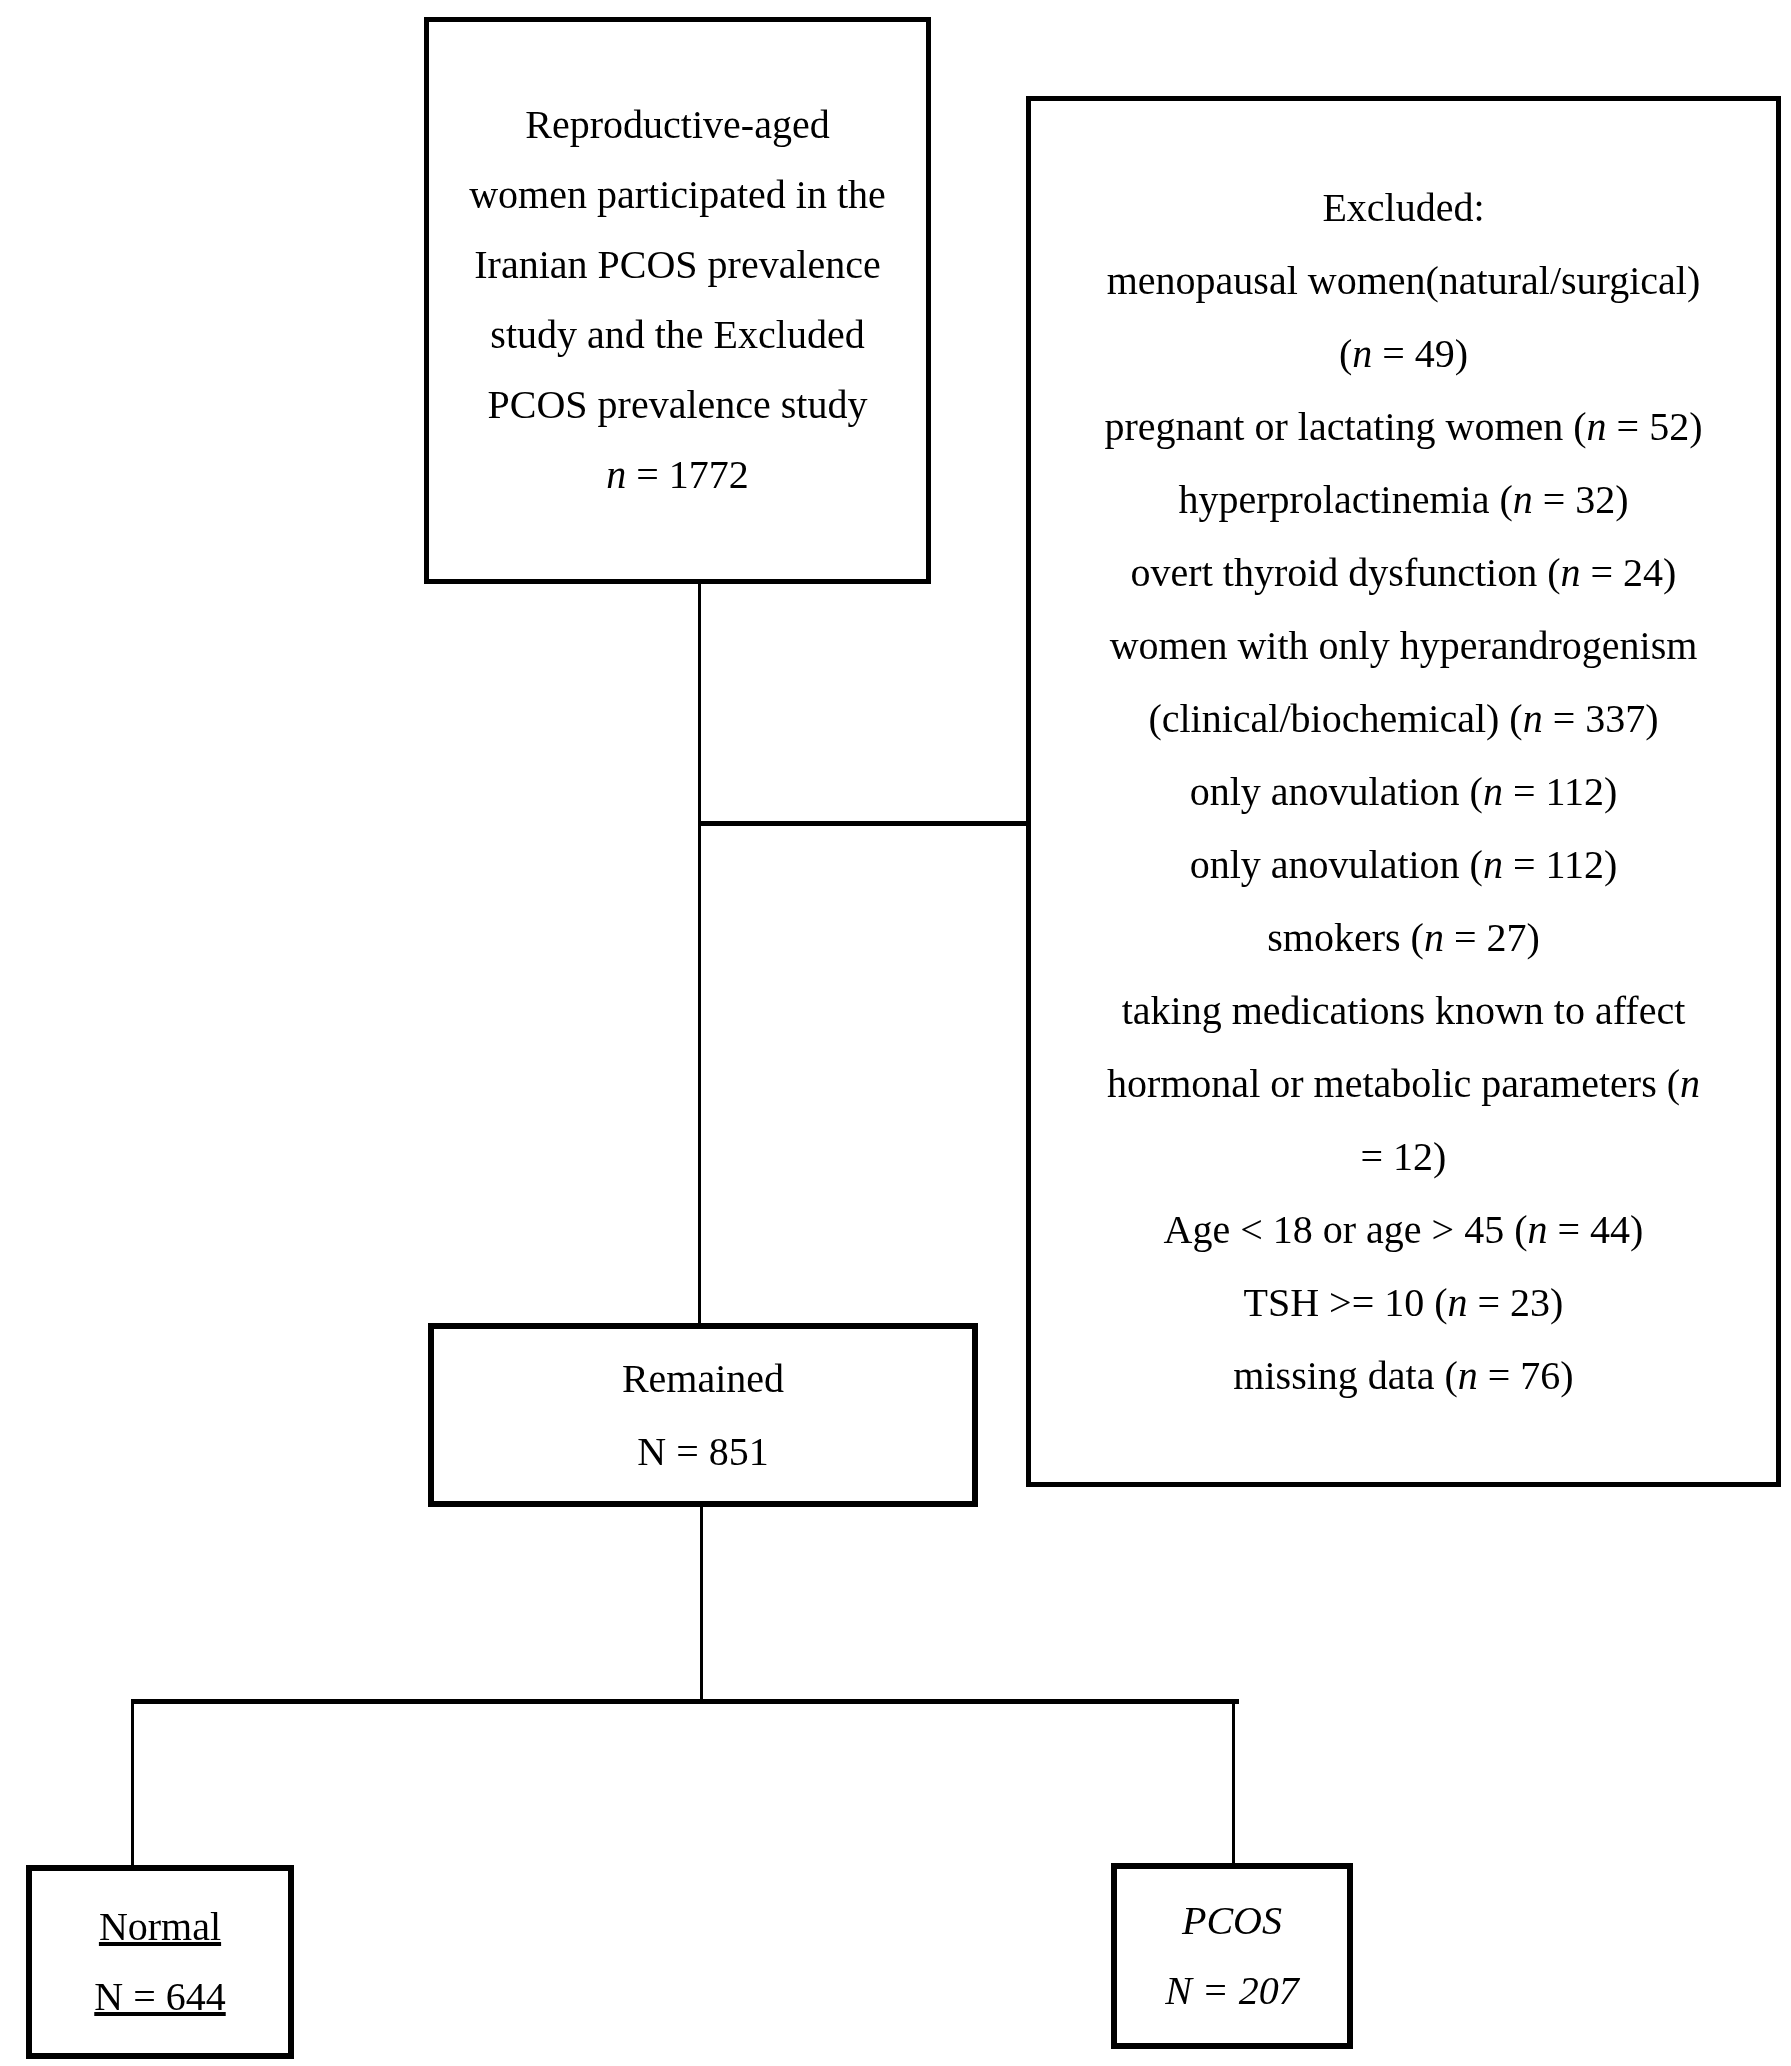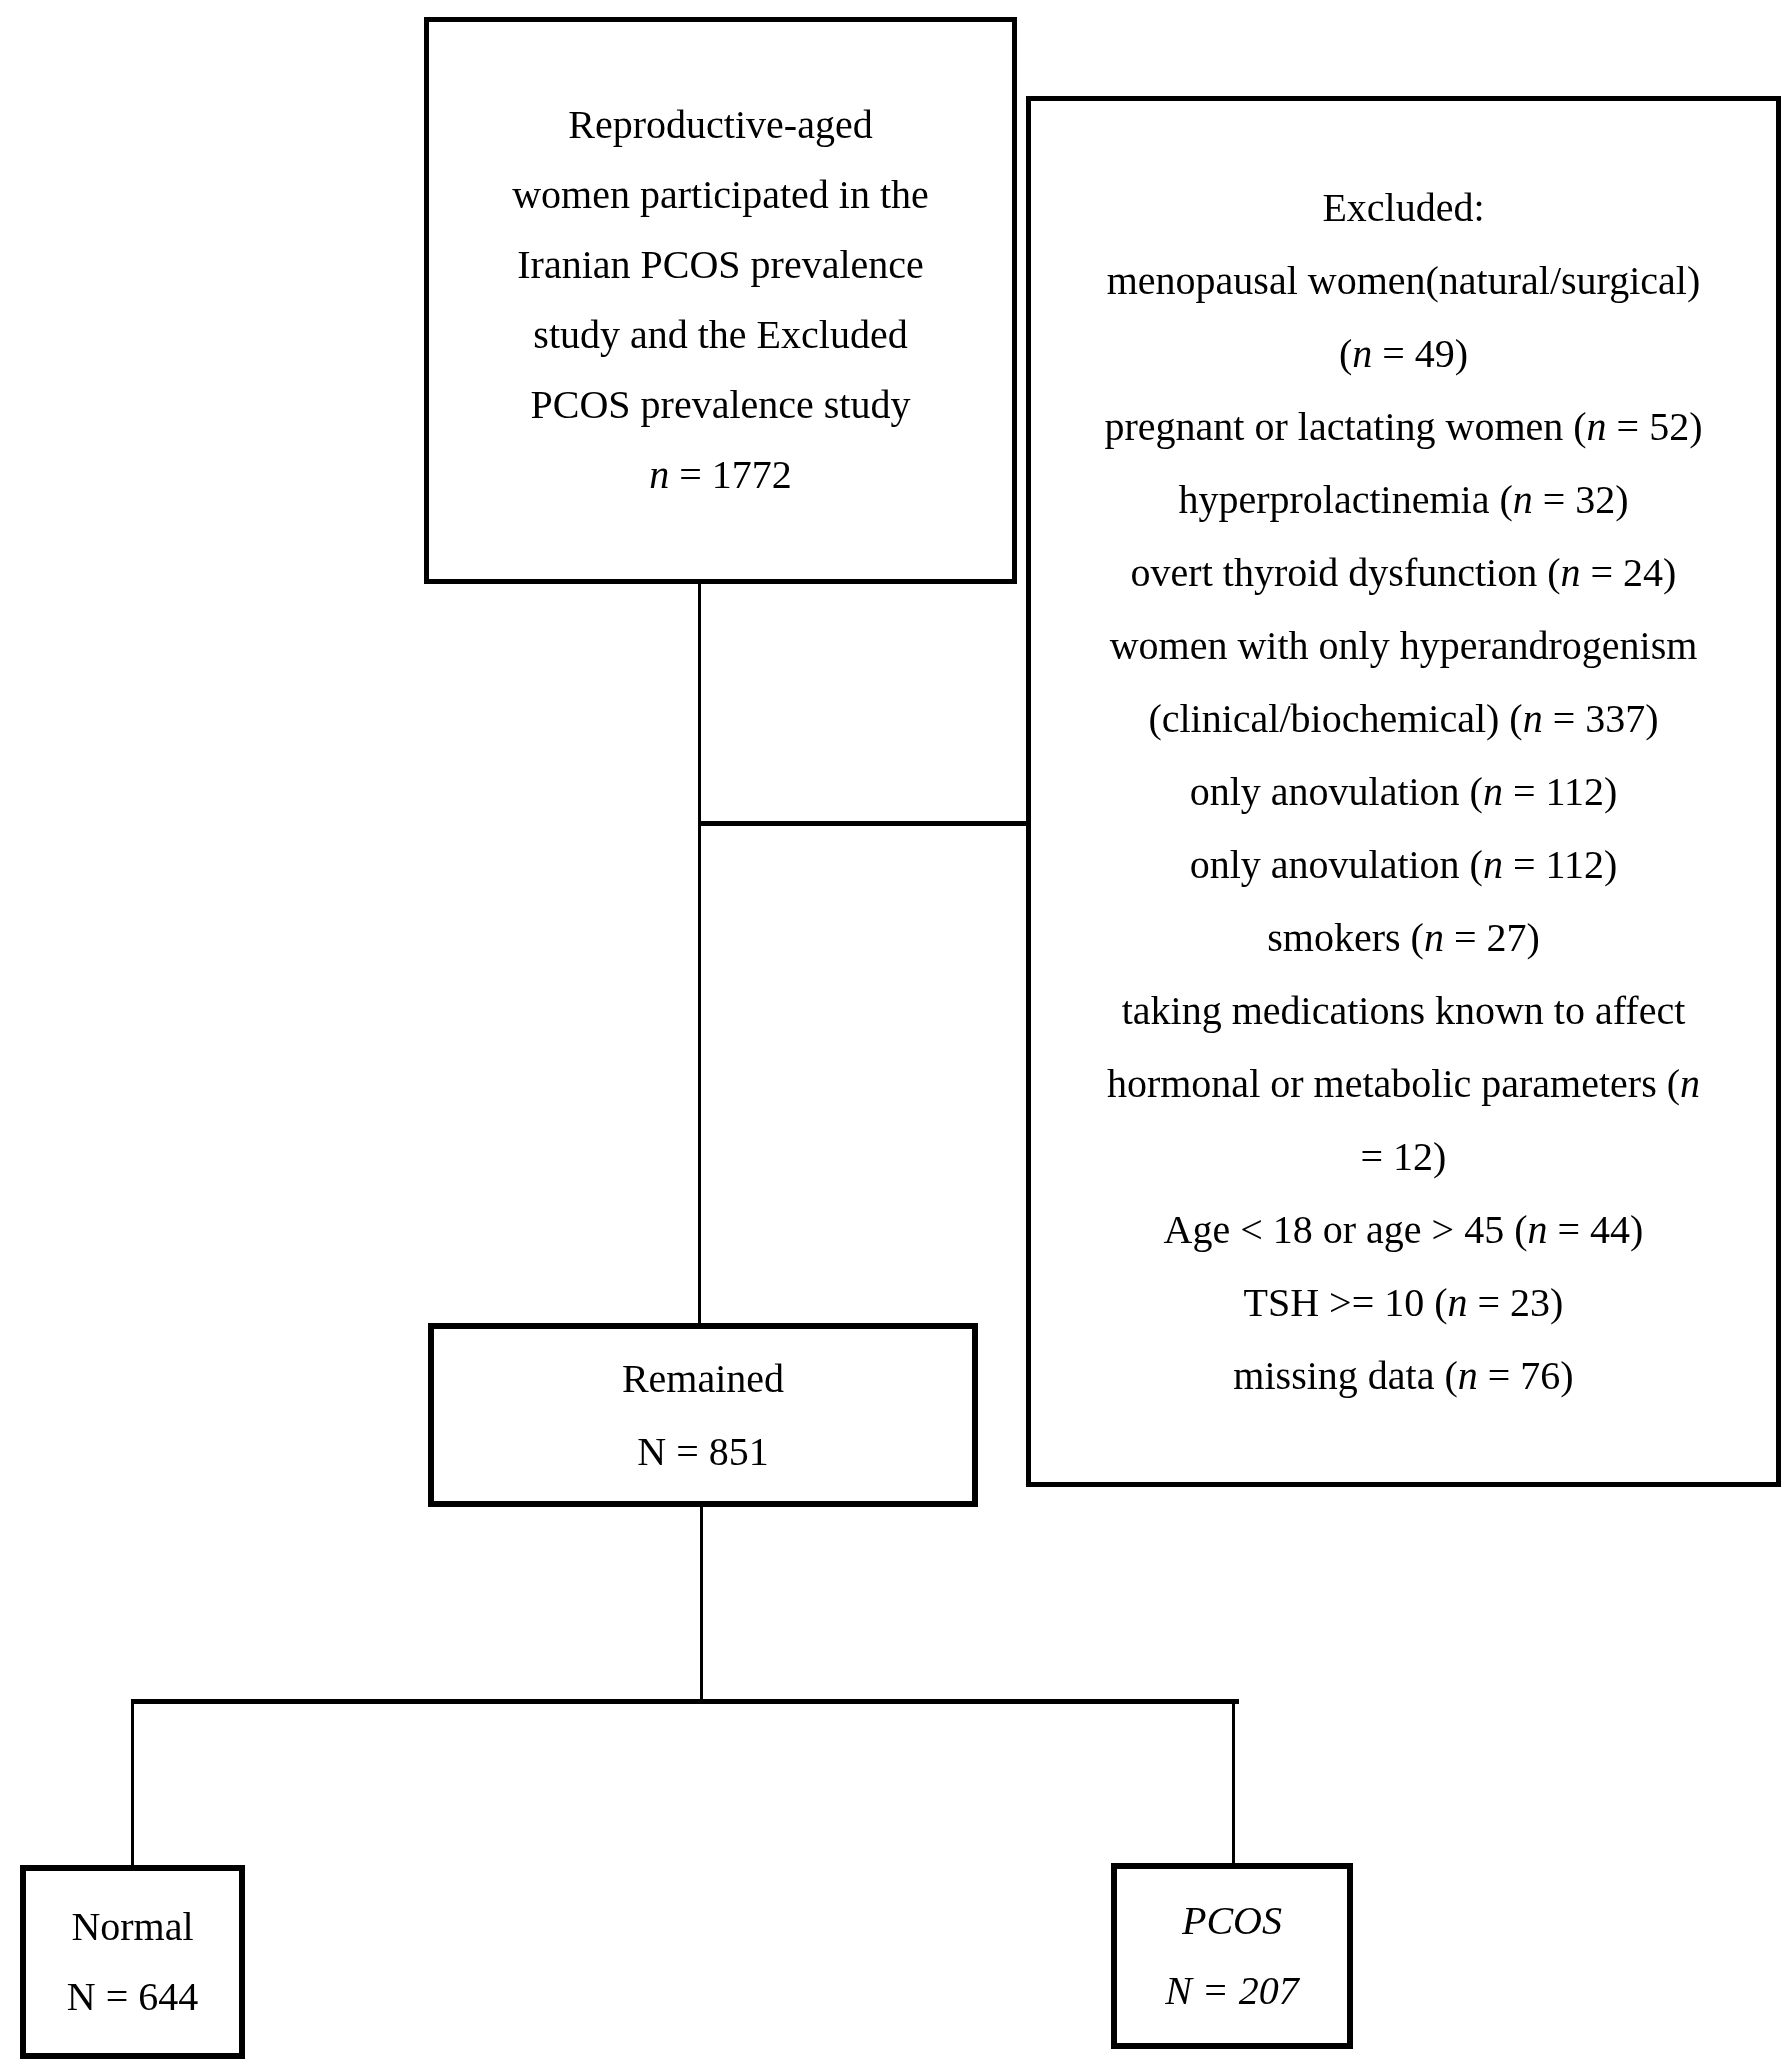--- a/index.html
+++ b/index.html
@@ -32,24 +32,24 @@
   .box .tline {
     white-space: nowrap;
   }
   .lh105 .tline { line-height: 70px; }
   .lh110 .tline { line-height: 73px; }
   .connector {
     position: absolute;
     background: #000000;
     z-index: 1;
   }
-  #source-box   { left: 424px;  top: 16.6px;   width: 593px;  height: 567px;  }
+  #source-box   { left: 424px;  top: 16.6px;   width: 507px;  height: 567px;  }
   #excluded-box { left: 1026px; top: 96px;  width: 755px; height: 1391px; }
   #remained-box { left: 428px;  top: 1323px; width: 550px;  height: 184px;  border-width: 6px; }
-  #normal-box   { left: 20px;   top: 1865px; width: 225px;  height: 194px;  border-width: 6.6px; }
+  #normal-box   { left: 26px;   top: 1865px; width: 268px;  height: 194px;  border-width: 6.6px; text-decoration: underline; }
   #pcos-box     { left: 1111px; top: 1863px; width: 242px;  height: 186px;  border-width: 6.6px; font-style: italic; }
 
   #conn-v-top      { left: 698px; top: 582px;  width: 3.3px;    height: 743px; }
   #conn-h-excluded { left: 698px; top: 821px; width: 330px;  height: 5.3px;    }
   #conn-v-mid      { left: 700px; top: 1504px; width: 3.3px;    height: 198px;  }
   #conn-h-branch   { left: 131px;  top: 1699px; width: 1108px; height: 4.6px;    }
   #conn-v-normal   { left: 131px;  top: 1699px; width: 3.3px;    height: 168px;  }
   #conn-v-pcos     { left: 1232px; top: 1699px; width: 3.3px;    height: 167px;  }
 
   i { font-style: italic; }

